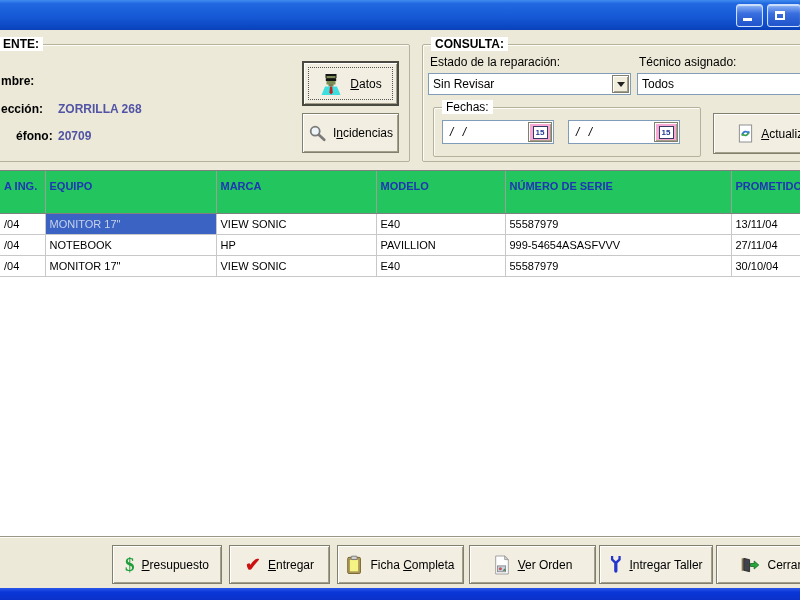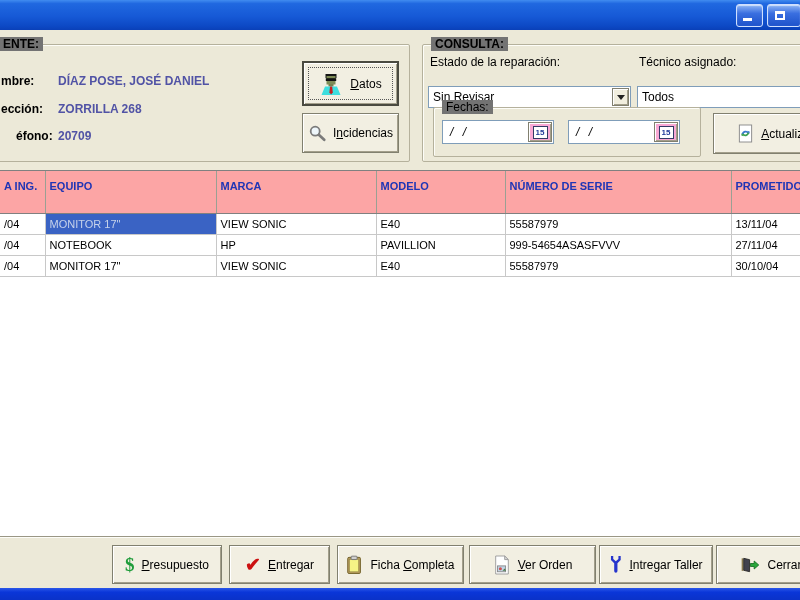--- a/index.html
+++ b/index.html
@@ -18,40 +18,40 @@
     border:1px solid #cfe0ff; box-shadow:inset 0 1px 1px rgba(255,255,255,.6); }
   .winbtn.min { left:736px; width:27px; }
   .winbtn.max { left:767px; width:34px; }
   .glyph-min { position:absolute; left:6px; bottom:5px; width:9px; height:3px; background:#fff; }
   .glyph-max { position:absolute; left:7px; top:6px; width:10px; height:9px;
     border:2px solid #fff; border-top-width:3px; }
 
   
   .groupbox { position:absolute; border:1px solid #b5b19c; border-radius:2px;
     box-shadow:inset 1px 1px 0 #fdfdf8; }
-  .grouplabel { position:absolute; top:-8px; background:#737373; font-size:12px;
+  .grouplabel { position:absolute; top:-8px; background:#ffffff; font-size:12px;
     font-weight:bold; color:#000; padding:0 4px; line-height:14px; white-space:nowrap; }
   .grouplabel.normal { font-weight:normal; }
 
   .flabel { position:absolute; font-size:12px; font-weight:bold; color:#000; white-space:nowrap; }
   .fvalue { position:absolute; font-size:12px; font-weight:bold; color:#5153a5; white-space:nowrap; }
   .slabel { position:absolute; font-size:12px; color:#000; white-space:nowrap; }
 
   
   .btn3d { position:absolute; background:#F2EFE2; border:1px solid #81806f;
     box-shadow:inset 1px 1px 0 #ffffff, inset -1px -1px 0 #a39f8b;
     display:flex; align-items:center; justify-content:center; gap:7px;
     font-size:12px; color:#000; cursor:default; }
   .btn3d.default { border:2px solid #4a4a40; }
   .focusrect { position:absolute; left:4px; top:4px; right:4px; bottom:4px;
     border:1px dotted #555; pointer-events:none; }
   .hk { text-decoration:underline; }
 
   
-  .combo { position:absolute; height:22px; background:#fff; border:1px solid #7F9DB9;margin-top:13px; }
+  .combo { position:absolute; height:22px; background:#fff; border:1px solid #7F9DB9; }
   .combo .cval { position:absolute; left:4px; top:3px; font-size:12px; color:#000; white-space:nowrap; }
   .combo .drop { position:absolute; right:1px; top:1px; bottom:1px; width:17px;
     background:#F1EEDE; border:1px solid #81806f;
     box-shadow:inset 1px 1px 0 #fff, inset -1px -1px 0 #a39f8b;
     display:flex; align-items:center; justify-content:center; }
   .arrow-down { width:0; height:0; border-left:4px solid transparent;
     border-right:4px solid transparent; border-top:5px solid #222; }
 
   .datefield { position:absolute; height:24px; background:#fff; border:1px solid #7F9DB9; }
   .datefield .dval { position:absolute; left:7px; top:4px; font-size:12px; font-style:italic;
@@ -60,21 +60,21 @@
     background:#f9a8d4; border:1px solid #81806f;
     box-shadow:inset 1px 1px 0 #fff, inset -1px -1px 0 #a39f8b;
     display:flex; align-items:center; justify-content:center; }
   .calglyph { width:15px; height:13px; background:#fff; border:1px solid #333a66;
     font-size:8px; font-weight:bold; color:#223a99; text-align:center; line-height:12px; }
 
   
   .gridwrap { position:absolute; left:0; top:170px; width:800px; height:367px;
     background:#fff; border-top:1px solid #808080; overflow:hidden; }
   table.grid { border-collapse:collapse; table-layout:fixed; width:831px; }
-  table.grid th { height:42px; background:#fca5a5; color:#1F35B5; font-size:11px;
+  table.grid th { height:42px; background:#22c55e; color:#1F35B5; font-size:11px;
     font-weight:bold; text-align:left; padding:0 0 12px 4px;
     border-right:1px solid #9aa093; border-bottom:1px solid #808080; white-space:nowrap; overflow:hidden; }
   table.grid td { height:21px; background:#fff; color:#000; font-size:11px;
     padding:0 0 0 4px; border-right:1px solid #c8c8c8; border-bottom:1px solid #c8c8c8;
     white-space:nowrap; overflow:hidden; }
   table.grid td.sel { background:#3A63C4; color:#C6D2EA; }
 
   
   .footsep { position:absolute; left:0; top:536px; width:800px; height:2px;
     border-top:1px solid #9a9785; background:#fdfdf8; }
@@ -97,21 +97,20 @@
     </div>
     <div class="winbtn max">
       <div class="glyph-max"></div>
     </div>
   </div>
 
   <div class="groupbox" style="left:-60px; top:44px; width:470px; height:118px;">
     <span class="grouplabel" style="left:58px;">ENTE:</span>
 
     <span class="flabel" style="left:60px; top:29px;">mbre:</span>
-    <span class="fvalue" style="left:117px; top:29px;">DÍAZ POSE, JOSÉ DANIEL</span>
 
     <span class="flabel" style="left:60px; top:57px;">ección:</span>
     <span class="fvalue" style="left:117px; top:57px;">ZORRILLA 268</span>
 
     <span class="flabel" style="left:60px; top:84px;padding-left:15px;">éfono:</span>
     <span class="fvalue" style="left:117px; top:84px;">20709</span>
   </div>
 
   <div class="btn3d default" style="left:302px; top:61px; width:97px; height:45px;">
     <div class="focusrect"></div>

